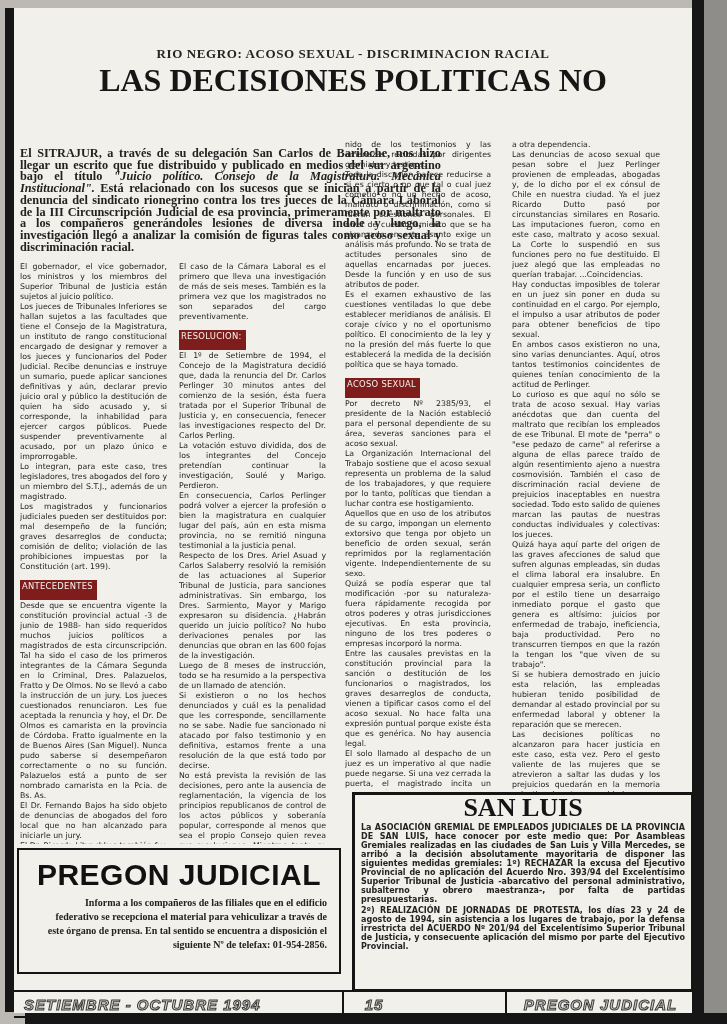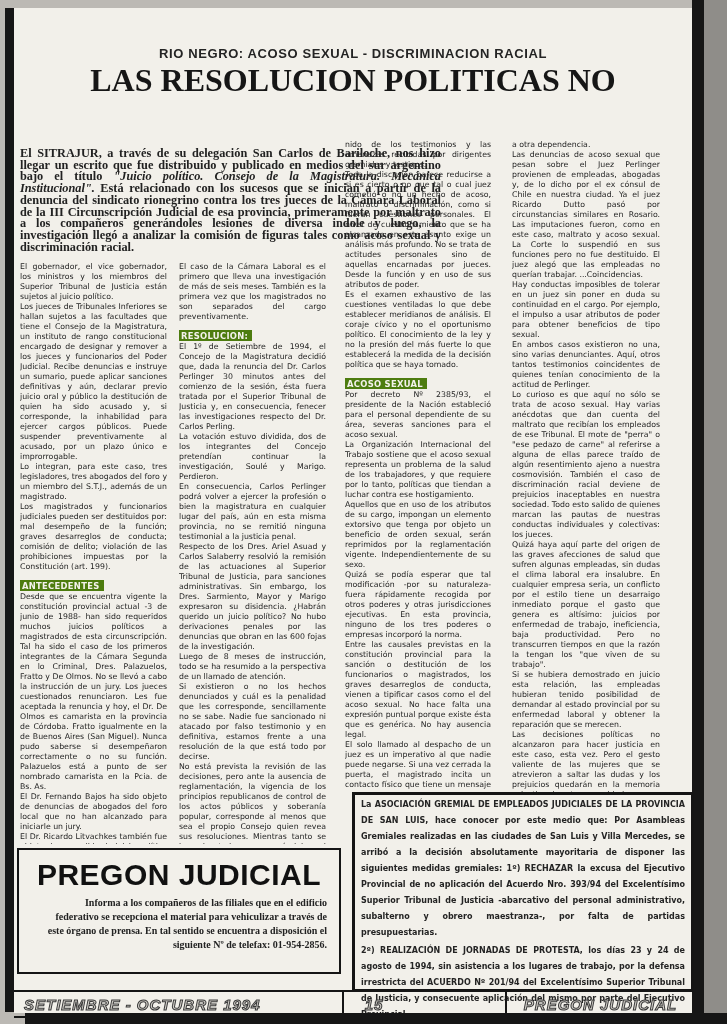--- a/index.html
+++ b/index.html
@@ -7,51 +7,51 @@
        font-family:"DejaVu Sans",sans-serif;}
   .scan{position:relative;width:727px;height:1024px;background:#bcb9b4;}
   .edge{position:absolute;background:#161616;}
   .edge-left{left:5px;top:8px;width:9px;height:1004px;}
   .edge-right{left:692px;top:0;width:12px;height:1024px;}
   .edge-right-gray{position:absolute;left:704px;top:0;width:23px;height:1024px;background:#8f8d89;}
   .edge-bottom{left:25px;top:1013px;width:702px;height:11px;}
   .page{position:absolute;left:14px;top:8px;width:678px;height:1005px;background:#f2f0ea;color:#1b1b1b;}
 
   .kicker{position:absolute;left:0;top:38px;width:100%;text-align:center;
-          font-family:Liberation Sans, sans-serif;font-weight:bold;font-size:13px;letter-spacing:.6px;color:#242424;}
+          font-family:Liberation Serif, serif;font-weight:bold;font-size:13px;letter-spacing:.6px;color:#242424;}
   .headline{position:absolute;left:0;top:54px;width:100%;margin:0;text-align:center;
             font-family:"Liberation Serif",serif;font-weight:bold;font-size:32px;line-height:37px;color:#161616;}
   .lead{position:absolute;left:6px;top:140px;width:421px;margin:0;text-align:justify;
         font-family:"Liberation Serif",serif;font-weight:bold;font-size:12.3px;line-height:11.7px;color:#222;}
   .lead em{font-style:italic;}
 
   .col{position:absolute;overflow:hidden;font-size:7.8px;line-height:10px;color:#242424;}
   .col .para{margin:0;text-align:justify;}
-  .col .sec-head{display:inline-block;background:#4d7c0f;color:#f4f2ec;font-weight:bold;
-                 font-size:8.4px;padding:1px 4px 0 2px;margin:8px 0 1px 0;letter-spacing:.3px;}
+  .col .sec-head{display:inline-block;background:#7f1d1d;color:#f4f2ec;font-weight:normal;
+                 font-size:8.4px;padding:1px 4px 9px 2px;margin:8px 0 1px 0;letter-spacing:.3px;}
   .col1{left:6px;top:254px;width:147px;height:582px;}
   .col2{left:165px;top:254px;width:147px;height:582px;}
   .col3{left:331px;top:132px;width:146px;height:650px;}
   .col4{left:498px;top:132px;width:148px;height:652px;}
 
   .pregon-box{position:absolute;left:3px;top:840px;width:320px;height:122px;
               border:2px solid #151515;background:#f2f0ea;}
   .pregon-title{margin:8px 0 4px 0;text-align:center;font-family:"Liberation Sans",sans-serif;
                 font-weight:bold;font-size:30px;letter-spacing:.5px;color:#111;}
   .pregon-body{margin:2px 12px 0 28px;text-align:right;font-family:"Liberation Serif",serif;
                font-weight:bold;font-size:10px;line-height:14px;color:#222;}
 
   .protesta-box{position:absolute;left:338px;top:784px;width:336px;height:194px;
                 border:3px solid #151515;background:#f2f0ea;}
   .protesta-title1{margin:4px 0 0 0;text-align:center;font-family:"Liberation Serif",serif;
                    font-weight:bold;font-size:24px;line-height:26px;color:#141414;}
   .protesta-title2{margin:0;text-align:center;font-family:"Liberation Serif",serif;
                    font-weight:bold;font-size:26px;line-height:26px;color:#141414;}
   .protesta-body{margin:2px 6px 0 6px;text-align:justify;font-weight:bold;
-                 font-size:8px;line-height:16px;color:#242424;}
+                 font-size:8px;line-height:9px;color:#242424;}
 
   .footer{position:absolute;left:0;top:982px;width:588px;height:24px;
           border-top:2px solid #151515;border-bottom:2px solid #151515;}
   .footer-left{position:absolute;left:2px;top:0;width:328px;height:100%;
                border-right:2px solid #151515;display:flex;align-items:center;padding-left:8px;box-sizing:border-box;}
   .footer-page{position:absolute;left:340px;top:0;width:40px;height:100%;
                display:flex;align-items:center;justify-content:center;}
   .footer-right{position:absolute;left:491px;top:0;width:187px;height:100%;
                 border-left:2px solid #151515;display:flex;align-items:center;justify-content:center;}
   .outline{font-family:"Liberation Sans",sans-serif;font-weight:bold;font-style:italic;
@@ -60,21 +60,21 @@
 </head>
 <body>
 
 <div class="scan">
   <div class="edge edge-left"></div>
   <div class="edge edge-right"></div>
   <div class="edge-right-gray"></div>
 
   <div class="page">
     <div class="kicker">RIO NEGRO: ACOSO SEXUAL - DISCRIMINACION RACIAL</div>
-    <h1 class="headline"><span>LAS RESOLUCION POLITICAS NO</span><br></h1>
+    <h1 class="headline"><span>LAS DECISIONES POLITICAS NO</span><br></h1>
 
     <p class="lead"><span>El SITRAJUR, a través de su delegación San Carlos de Bariloche, nos hizo llegar un escrito que fue distribuido y publicado en medios del sur argentino bajo el título </span><em>"Juicio político. Consejo de la Magistratura. Mecánica Institucional".</em><span> Está relacionado con los sucesos que se inician a partir de la denuncia del sindicato rionegrino contra los tres jueces de la Cámara Laboral de la III Circunscripción Judicial de esa provincia, primeramente por maltrato a los compañeros generándoles lesiones de diversa indole y luego, la investigación llegó a analizar la comisión de figuras tales como acoso sexual y discriminación racial.</span></p>
 
     <div class="col col1"><div class="para">El gobernador, el vice gobernador, los ministros y los miembros del Superior Tribunal de Justicia están sujetos al juicio político.</div><div class="para">Los jueces de Tribunales Inferiores se hallan sujetos a las facultades que tiene el Consejo de la Magistratura, un instituto de rango constitucional encargado de designar y remover a los jueces y funcionarios del Poder Judicial. Recibe denuncias e instruye un sumario, puede aplicar sanciones definitivas y aún, declarar previo juicio oral y público la destitución de quien ha sido acusado y, si corresponde, la inhabilidad para ejercer cargos públicos. Puede suspender preventivamente al acusado, por un plazo único e improrrogable.</div><div class="para">Lo integran, para este caso, tres legisladores, tres abogados del foro y un miembro del S.T.J., además de un magistrado.</div><div class="para">Los magistrados y funcionarios judiciales pueden ser destituidos por: mal desempeño de la función; graves desarreglos de conducta; comisión de delito; violación de las prohibiciones impuestas por la Constitución (art. 199).</div><div class="sec-head">ANTECEDENTES</div><div class="para">Desde que se encuentra vigente la constitución provincial actual -3 de junio de 1988- han sido requeridos muchos juicios políticos a magistrados de esta circunscripción. Tal ha sido el caso de los primeros integrantes de la Cámara Segunda en lo Criminal, Dres. Palazuelos, Fratto y De Olmos. No se llevó a cabo la instrucción de un jury. Los jueces cuestionados renunciaron. Les fue aceptada la renuncia y hoy, el Dr. De Olmos es camarista en la provincia de Córdoba. Fratto igualmente en la de Buenos Aires (San Miguel). Nunca pudo saberse si desempeñaron correctamente o no su función. Palazuelos está a punto de ser nombrado camarista en la Pcia. de Bs. As.</div><div class="para">El Dr. Fernando Bajos ha sido objeto de denuncias de abogados del foro local que no han alcanzado para iniciarle un jury.</div><div class="para">El Dr. Ricardo Litvachkes también fue objeto de un pedido de juicio político por parte de un abogado particular, que no se llevó a cabo.</div></div>
     <div class="col col2"><div class="para">El caso de la Cámara Laboral es el primero que lleva una investigación de más de seis meses. También es la primera vez que los magistrados no son separados del cargo preventivamente.</div><div class="sec-head">RESOLUCION:</div><div class="para">El 1º de Setiembre de 1994, el Concejo de la Magistratura decidió que, dada la renuncia del Dr. Carlos Perlinger 30 minutos antes del comienzo de la sesión, ésta fuera tratada por el Superior Tribunal de Justicia y, en consecuencia, fenecer las investigaciones respecto del Dr. Carlos Perling.</div><div class="para">La votación estuvo dividida, dos de los integrantes del Concejo pretendían continuar la investigación, Soulé y Marigo. Perdieron.</div><div class="para">En consecuencia, Carlos Perlinger podrá volver a ejercer la profesión o bien la magistratura en cualquier lugar del país, aún en esta misma provincia, no se remitió ninguna testimonial a la justicia penal.</div><div class="para">Respecto de los Dres. Ariel Asuad y Carlos Salaberry resolvió la remisión de las actuaciones al Superior Tribunal de Justicia, para sanciones administrativas. Sin embargo, los Dres. Sarmiento, Mayor y Marigo expresaron su disidencia. ¿Habrán querido un juicio político? No hubo derivaciones penales por las denuncias que obran en las 600 fojas de la investigación.</div><div class="para">Luego de 8 meses de instrucción, todo se ha resumido a la perspectiva de un llamado de atención.</div><div class="para">Si existieron o no los hechos denunciados y cuál es la penalidad que les corresponde, sencillamente no se sabe. Nadie fue sancionado ni atacado por falso testimonio y en definitiva, estamos frente a una resolución de la que está todo por decirse.</div><div class="para">No está prevista la revisión de las decisiones, pero ante la ausencia de reglamentación, la vigencia de los principios republicanos de control de los actos públicos y soberanía popular, corresponde al menos que sea el propio Consejo quien revea sus resoluciones. Mientras tanto se ha desatado un escándalo al comenzar a hacerse público el conte-</div></div>
     <div class="col col3"><div class="para">nido de los testimonios y las amenazas recibidas por dirigentes gremiales y testigos.</div><div class="para">Toda la discusión parece reducirse a si es cierto o no que tal o cual juez cometió o no un hecho de acoso, maltrato o discriminación, como si fueran cuestiones personales. El nivel de cuestionamiento que se ha alcanzado en este asunto exige un análisis más profundo. No se trata de actitudes personales sino de aquellas encarnadas por jueces. Desde la función y en uso de sus atributos de poder.</div><div class="para">Es el examen exhaustivo de las cuestiones ventiladas lo que debe establecer meridianos de análisis. El coraje cívico y no el oportunismo político. El conocimiento de la ley y no la presión del más fuerte lo que establecerá la medida de la decisión política que se haya tomado.</div><div class="sec-head">ACOSO SEXUAL</div><div class="para">Por decreto Nº 2385/93, el presidente de la Nación estableció para el personal dependiente de su área, severas sanciones para el acoso sexual.</div><div class="para">La Organización Internacional del Trabajo sostiene que el acoso sexual representa un problema de la salud de los trabajadores, y que requiere por lo tanto, políticas que tiendan a luchar contra ese hostigamiento.</div><div class="para">Aquellos que en uso de los atributos de su cargo, impongan un elemento extorsivo que tenga por objeto un beneficio de orden sexual, serán reprimidos por la reglamentación vigente. Independientemente de su sexo.</div><div class="para">Quizá se podía esperar que tal modificación -por su naturaleza- fuera rápidamente recogida por otros poderes y otras jurisdicciones ejecutivas. En esta provincia, ninguno de los tres poderes o empresas incorporó la norma.</div><div class="para">Entre las causales previstas en la constitución provincial para la sanción o destitución de los funcionarios o magistrados, los graves desarreglos de conducta, vienen a tipificar casos como el del acoso sexual. No hace falta una expresión puntual porque existe ésta que es genérica. No hay ausencia legal.</div><div class="para">El solo llamado al despacho de un juez es un imperativo al que nadie puede negarse. Si una vez cerrada la puerta, el magistrado incita un contacto físico que tiene un mensaje de contenido sexual es lógico que se perciba como una caracterización del acoso. Peor aún si quien fue objeto, al poco tiempo sufre una sanción y termina buscando su traslado</div></div>
     <div class="col col4">
         <div class="para">a otra dependencia.</div>
         <div class="para">Las denuncias de acoso sexual que pesan sobre el Juez Perlinger provienen de empleadas, abogadas y, de lo dicho por el ex cónsul de Chile en nuestra ciudad. Ya el juez Ricardo Dutto pasó por circunstancias similares en Rosario. Las imputaciones fueron, como en este caso, maltrato y acoso sexual. La Corte lo suspendió en sus funciones pero no fue destituido. El juez alegó que las empleadas no querían trabajar. ...Coincidencias.</div>
         <div class="para">Hay conductas imposibles de tolerar en un juez sin poner en duda su continuidad en el cargo. Por ejemplo, el impulso a usar atributos de poder para obtener beneficios de tipo sexual.</div>
@@ -84,20 +84,21 @@
         <div class="para">Si se hubiera demostrado en juicio esta relación, las empleadas hubieran tenido posibilidad de demandar al estado provincial por su enfermedad laboral y obtener la reparación que se merecen.</div>
         <div class="para">Las decisiones políticas no alcanzaron para hacer justicia en este caso, esta vez. Pero el gesto valiente de las mujeres que se atrevieron a saltar las dudas y los prejuicios quedarán en la memoria colectiva de esta comunidad.</div>
       </div>
 
     <div class="pregon-box">
       <div class="pregon-title">PREGON JUDICIAL</div>
       <p class="pregon-body">Informa a los compañeros de las filiales que en el edificio federativo se recepciona el material para vehiculizar a través de este órgano de prensa. En tal sentido se encuentra a disposición el siguiente Nº de telefax: 01-954-2856.</p>
     </div>
 
     <div class="protesta-box">
+      <div class="protesta-title2">SAN LUIS</div>
       <p class="protesta-body">La ASOCIACIÓN GREMIAL DE EMPLEADOS JUDICIALES DE LA PROVINCIA DE SAN LUIS, hace conocer por este medio que: Por Asambleas Gremiales realizadas en las ciudades de San Luis y Villa Mercedes, se arribó a la decisión absolutamente mayoritaria de disponer las siguientes medidas gremiales: 1º) RECHAZAR la excusa del Ejecutivo Provincial de no aplicación del Acuerdo Nro. 393/94 del Excelentísimo Superior Tribunal de Justicia -abarcativo del personal administrativo, subalterno y obrero maestranza-, por falta de partidas presupuestarias.</p>
       <p class="protesta-body">2º) REALIZACIÓN DE JORNADAS DE PROTESTA, los días 23 y 24 de agosto de 1994, sin asistencia a los lugares de trabajo, por la defensa irrestricta del ACUERDO Nº 201/94 del Excelentísimo Superior Tribunal de Justicia, y consecuente aplicación del mismo por parte del Ejecutivo Provincial.</p>
     </div>
 
     <div class="footer">
       <div class="footer-left">
           <span class="outline">SETIEMBRE - OCTUBRE 1994</span>
         </div>
       <div class="footer-page">
           <span class="outline">15</span>

